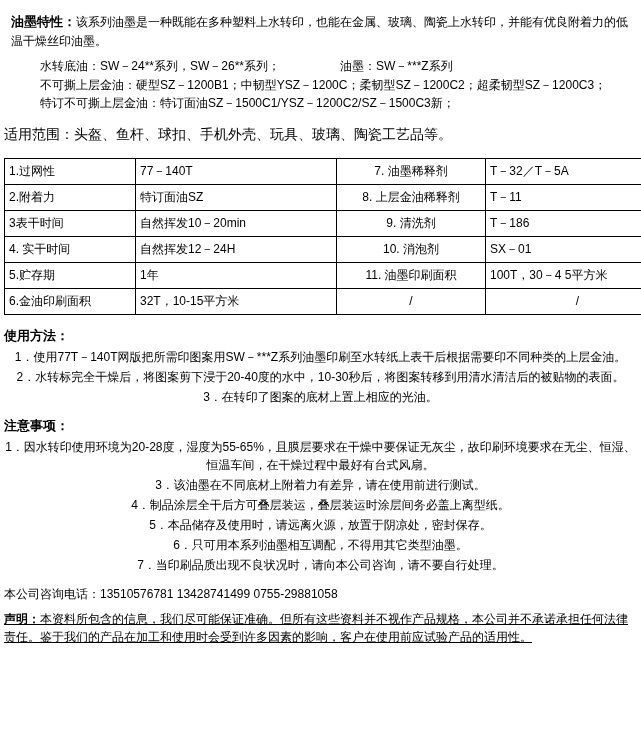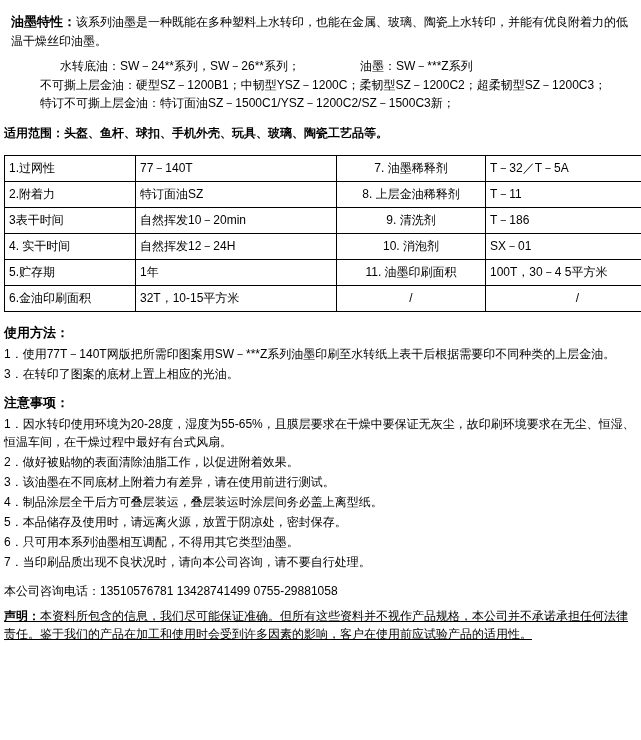--- a/index.html
+++ b/index.html
@@ -40,29 +40,28 @@
   .indent-1 {
     padding-left: 36px;
   }
   .ink-row {
     display: flex;
     padding-left: 36px;
     line-height: 1.6;
   }
   .ink-row .left {
     width: 300px;
-    margin-left: 20px;
   }
   .spacer-8 { height: 9px; }
   .spacer-6 { height: 7px; }
   .spacer-10 { height: 12px; }
 
   .scope-line {
-    font-weight: bold;
-    font-size: 12px;
+    font-weight: normal;
+    font-size: 14px;
     line-height: 1.5;
   }
 
   table.params {
     border-collapse: collapse;
     width: 633px;
     margin-top: 4px;
     table-layout: fixed;
   }
   table.params td {
@@ -85,20 +84,21 @@
     list-style: none;
   }
   ol.usage li, ol.notes li {
     line-height: 1.5;
     margin-bottom: 2px;
     text-indent: 0;
     padding-left: 0;
   }
   .li-body {
     display: block;
+    text-align: center;
   }
   .tel-line {
     line-height: 1.5;
     margin-top: 2px;
   }
   .decl {
     line-height: 1.5;
     text-decoration: underline;
   }
   .bold { font-weight: bold; }
@@ -171,33 +171,33 @@
   </table>
 
   <div class="spacer-10"></div>
 
   <div class="section-title">使用方法：</div>
   <ol class="usage">
     <li>
         <span class="li-body para">1．使用77T－140T网版把所需印图案用SW－***Z系列油墨印刷至水转纸上表干后根据需要印不同种类的上层金油。</span>
       </li>
     <li>
+        <span class="li-body para">2．水转标完全干燥后，将图案剪下浸于20-40度的水中，10-30秒后，将图案转移到用清水清洁后的被贴物的表面。</span>
+      </li>
+    <li>
         <span class="li-body para">3．在转印了图案的底材上置上相应的光油。</span>
       </li>
   </ol>
 
   <div class="spacer-8"></div>
 
   <div class="section-title">注意事项：</div>
   <ol class="notes">
     <li>
         <span class="li-body para">1．因水转印使用环境为20-28度，湿度为55-65%，且膜层要求在干燥中要保证无灰尘，故印刷环境要求在无尘、恒湿、恒温车间，在干燥过程中最好有台式风扇。</span>
-      </li>
-    <li>
-        <span class="li-body para">2．做好被贴物的表面清除油脂工作，以促进附着效果。</span>
       </li>
     <li>
         <span class="li-body para">3．该油墨在不同底材上附着力有差异，请在使用前进行测试。</span>
       </li>
     <li>
         <span class="li-body para">4．制品涂层全干后方可叠层装运，叠层装运时涂层间务必盖上离型纸。</span>
       </li>
     <li>
         <span class="li-body para">5．本品储存及使用时，请远离火源，放置于阴凉处，密封保存。</span>
       </li>

